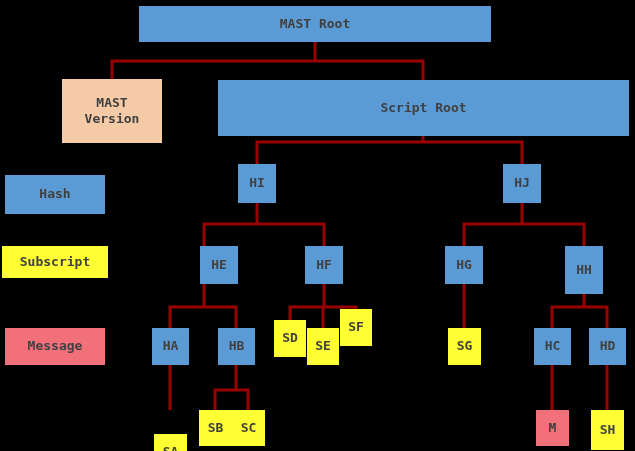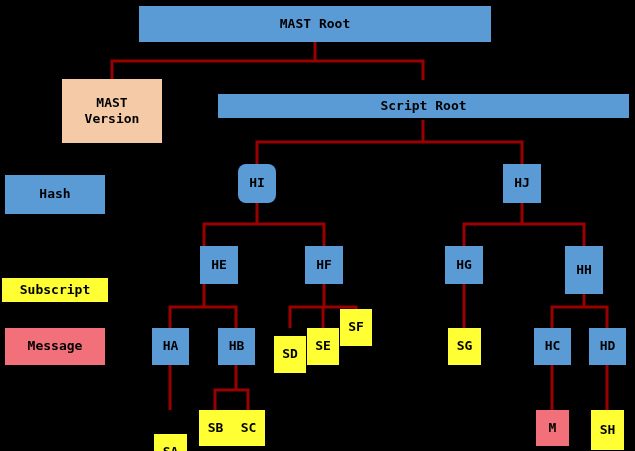--- a/index.html
+++ b/index.html
@@ -21,21 +21,21 @@
     top: 0;
     width: 635px;
     height: 451px;
   }
   .node {
     position: absolute;
     display: flex;
     align-items: center;
     justify-content: center;
     text-align: center;
-    color: #000000;
+    color: #404040;
     font-size: 13px;
     font-weight: bold;
     white-space: pre-line;
     line-height: 1.25;
     box-sizing: border-box;
   }
 </style>
 </head>
 <body>
 
@@ -60,33 +60,33 @@
       <polyline points="170,365 170,410" fill="none" stroke="#990000" stroke-width="3"></polyline>
       <polyline points="236,365 236,390" fill="none" stroke="#990000" stroke-width="3"></polyline>
       <polyline points="215,410 215,390 248,390 248,410" fill="none" stroke="#990000" stroke-width="3"></polyline>
       <polyline points="552,365 552,410" fill="none" stroke="#990000" stroke-width="3"></polyline>
       <polyline points="607,365 607,410" fill="none" stroke="#990000" stroke-width="3"></polyline>
     </svg>
   <div id="nodes">
       <div class="node" style="left: 139px; top: 6px; width: 352px; height: 36px; background: rgb(91, 155, 213);">MAST Root</div>
       <div class="node" style="left: 62px; top: 79px; width: 100px; height: 64px; background: rgb(245, 203, 167);">MAST
 Version</div>
-      <div class="node" style="left: 218px; top: 80px; width: 411px; height: 24px; background: rgb(91, 155, 213); margin-top: 14px;">Script Root</div>
+      <div class="node" style="left: 218px; top: 80px; width: 411px; height: 56px; background: rgb(91, 155, 213);">Script Root</div>
       <div class="node" style="left: 5px; top: 164px; width: 100px; height: 39px; background: rgb(91, 155, 213); margin-top: 11px;">Hash</div>
-      <div class="node" style="left: 238px; top: 164px; width: 38px; height: 39px; background: rgb(91, 155, 213); border-radius: 8px;">HI</div>
+      <div class="node" style="left: 238px; top: 164px; width: 38px; height: 39px; background: rgb(91, 155, 213);">HI</div>
       <div class="node" style="left: 503px; top: 164px; width: 38px; height: 39px; background: rgb(91, 155, 213);">HJ</div>
-      <div class="node" style="left: 2px; top: 246px; width: 106px; height: 24px; background: rgb(255, 255, 51); margin-top: 32px;">Subscript</div>
+      <div class="node" style="left: 2px; top: 246px; width: 106px; height: 32px; background: rgb(255, 255, 51);">Subscript</div>
       <div class="node" style="left: 200px; top: 246px; width: 38px; height: 38px; background: rgb(91, 155, 213);">HE</div>
       <div class="node" style="left: 305px; top: 246px; width: 38px; height: 38px; background: rgb(91, 155, 213);">HF</div>
       <div class="node" style="left: 445px; top: 246px; width: 38px; height: 38px; background: rgb(91, 155, 213);">HG</div>
       <div class="node" style="left: 565px; top: 246px; width: 38px; height: 48px; background: rgb(91, 155, 213);">HH</div>
       <div class="node" style="left: 5px; top: 328px; width: 100px; height: 37px; background: rgb(242, 112, 122);">Message</div>
       <div class="node" style="left: 152px; top: 328px; width: 37px; height: 37px; background: rgb(91, 155, 213);">HA</div>
       <div class="node" style="left: 218px; top: 328px; width: 37px; height: 37px; background: rgb(91, 155, 213);">HB</div>
-      <div class="node" style="left: 274px; top: 336px; width: 32px; height: 37px; background: rgb(255, 255, 51); text-align: center;">SD</div>
+      <div class="node" style="left: 274px; top: 320px; width: 32px; height: 37px; background: rgb(255, 255, 51); text-align: center;">SD</div>
       <div class="node" style="left: 307px; top: 328px; width: 32px; height: 37px; background: rgb(255, 255, 51);">SE</div>
       <div class="node" style="left: 340px; top: 309px; width: 32px; height: 37px; background: rgb(255, 255, 51);">SF</div>
       <div class="node" style="left: 448px; top: 328px; width: 33px; height: 37px; background: rgb(255, 255, 51);">SG</div>
       <div class="node" style="left: 534px; top: 328px; width: 37px; height: 37px; background: rgb(91, 155, 213);">HC</div>
       <div class="node" style="left: 589px; top: 328px; width: 37px; height: 37px; background: rgb(91, 155, 213);">HD</div>
       <div class="node" style="left: 154px; top: 410px; width: 33px; height: 36px; background: rgb(255, 255, 51); margin-top: 24px;">SA</div>
       <div class="node" style="left: 199px; top: 410px; width: 33px; height: 36px; background: rgb(255, 255, 51);">SB</div>
       <div class="node" style="left: 232px; top: 410px; width: 33px; height: 36px; background: rgb(255, 255, 51);">SC</div>
       <div class="node" style="left: 536px; top: 410px; width: 33px; height: 36px; background: rgb(242, 112, 122);">M</div>
       <div class="node" style="left: 591px; top: 410px; width: 33px; height: 40px; background: rgb(255, 255, 51);">SH</div>

